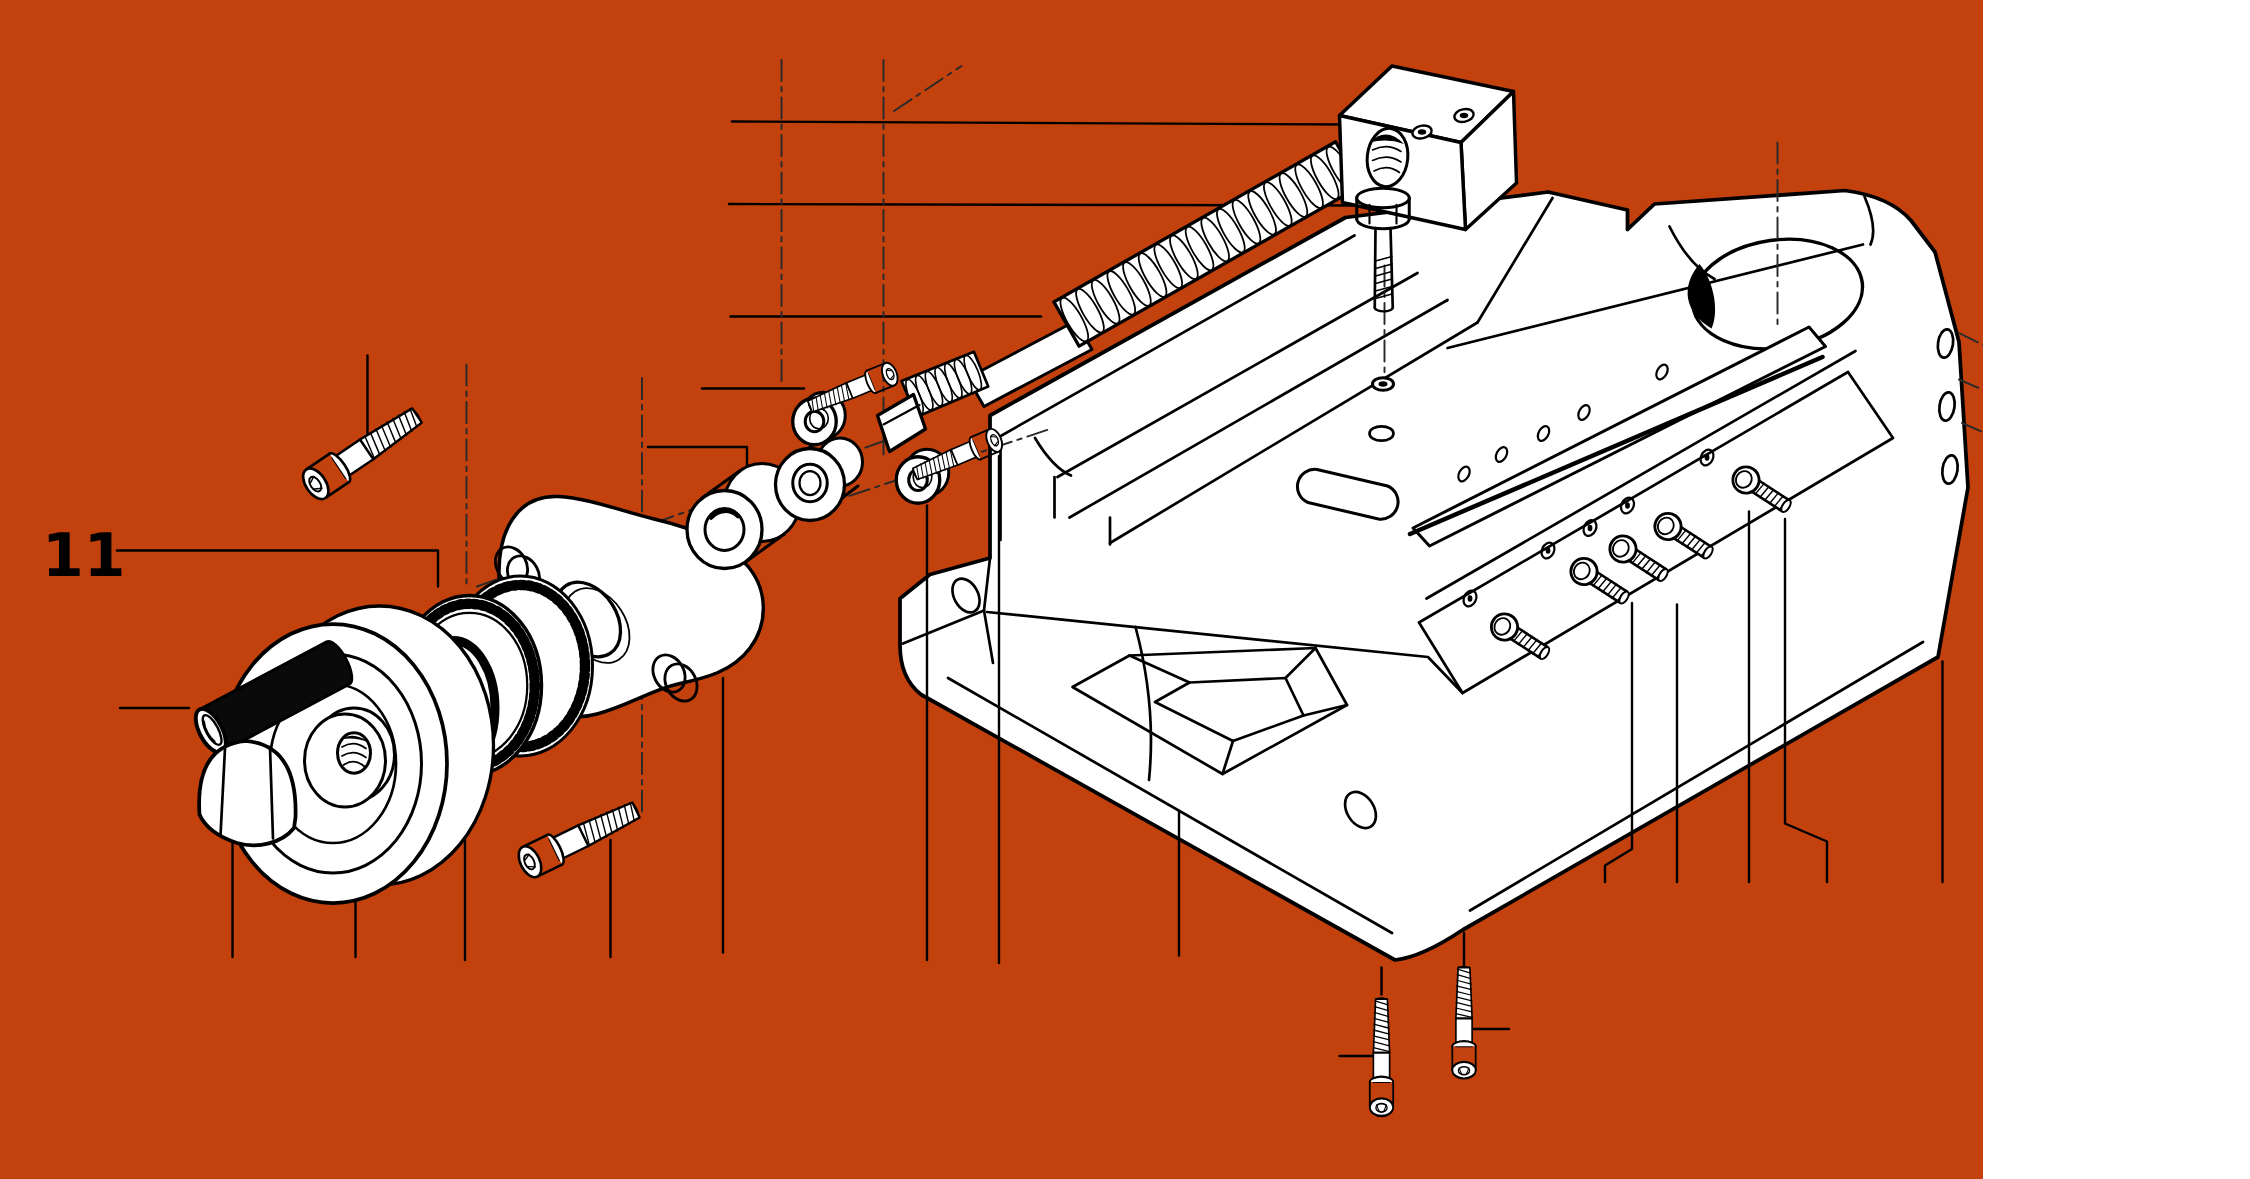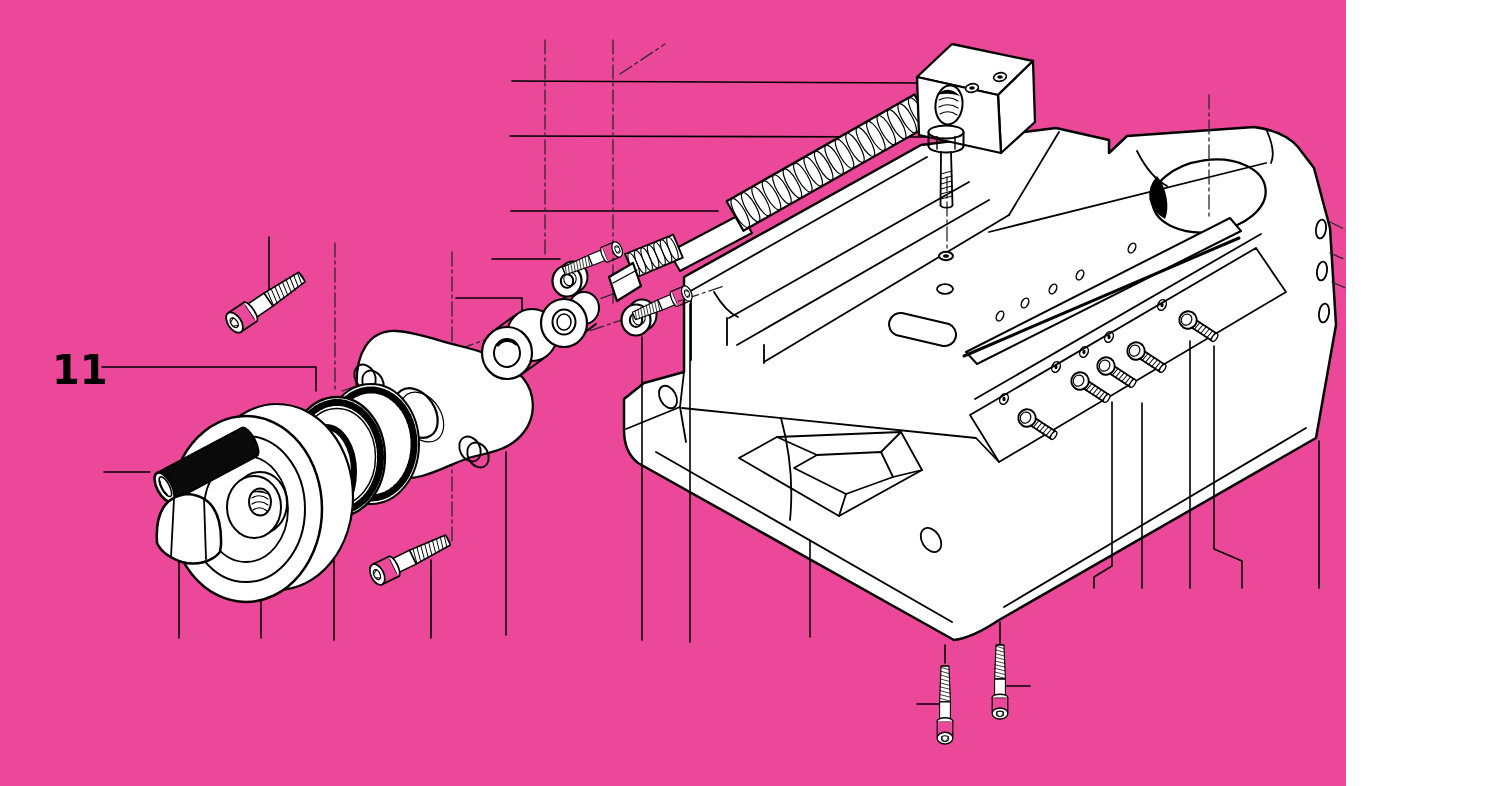--- a/index.html
+++ b/index.html
@@ -1,17 +1,17 @@
 <!DOCTYPE html>
 <html><head>
 <meta charset="utf-8">
 <style>
   html,body{margin:0;padding:0;background:#ffffff;}
-  .stage{position:relative;width:1322px;height:786px;background:#ec4899;overflow:hidden;
-         font-family:"DejaVu Sans","Liberation Sans",sans-serif;padding-left:24px;}
+  .stage{position:relative;width:1322px;height:786px;background:#c2410c;overflow:hidden;
+         font-family:"DejaVu Sans","Liberation Sans",sans-serif;}
   svg{display:block}
   text.callout{font-family:"DejaVu Sans","Liberation Sans",sans-serif;font-weight:bold;
                font-size:40px;fill:#000;stroke:none;}
 </style>
 </head>
 <body>
 
 <div class="stage">
 <svg width="1500" height="786" viewBox="0 0 1500 786">
 <defs>

